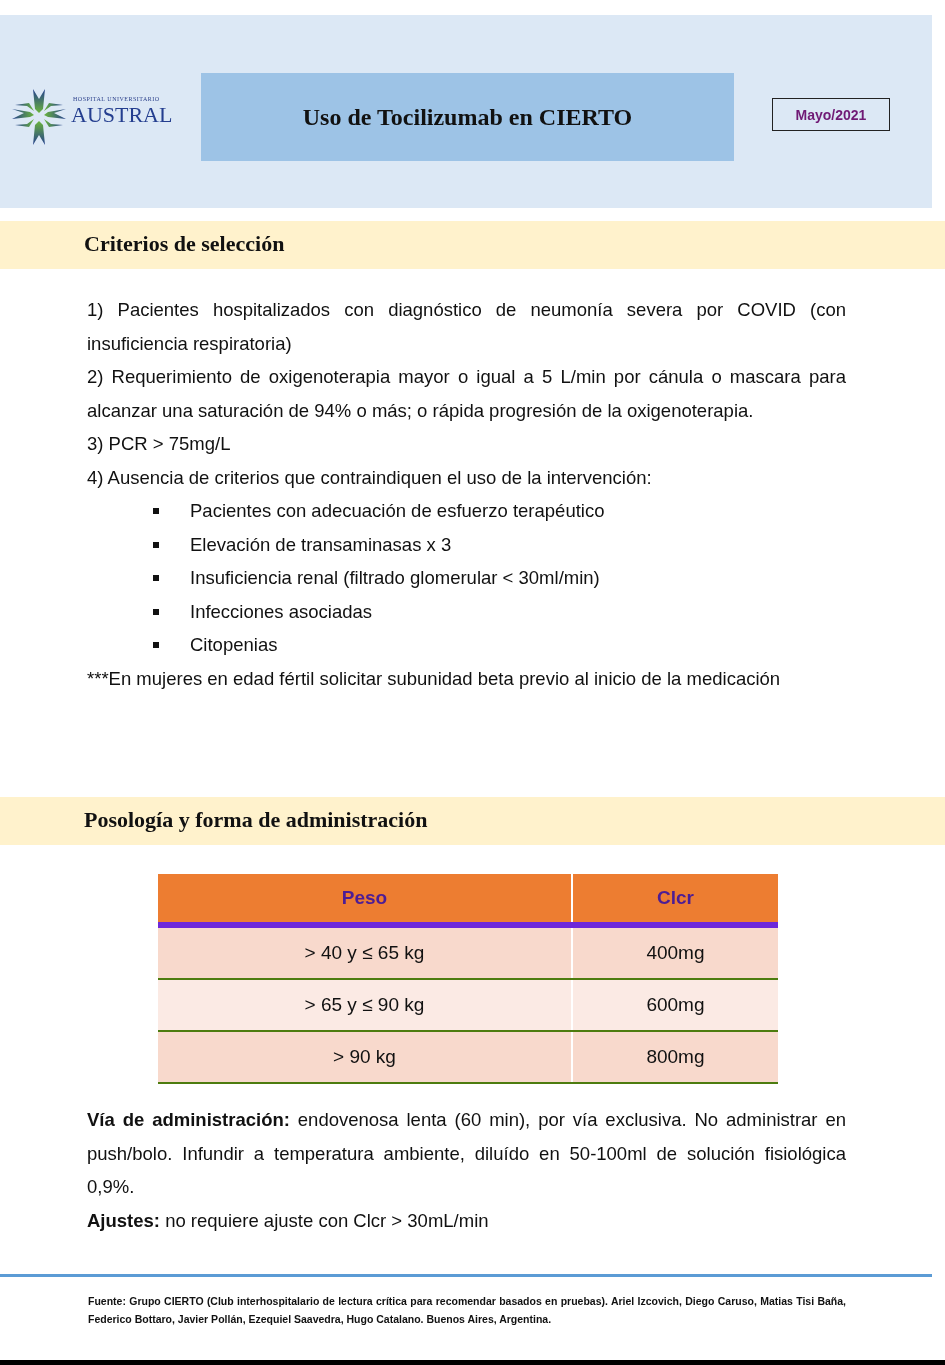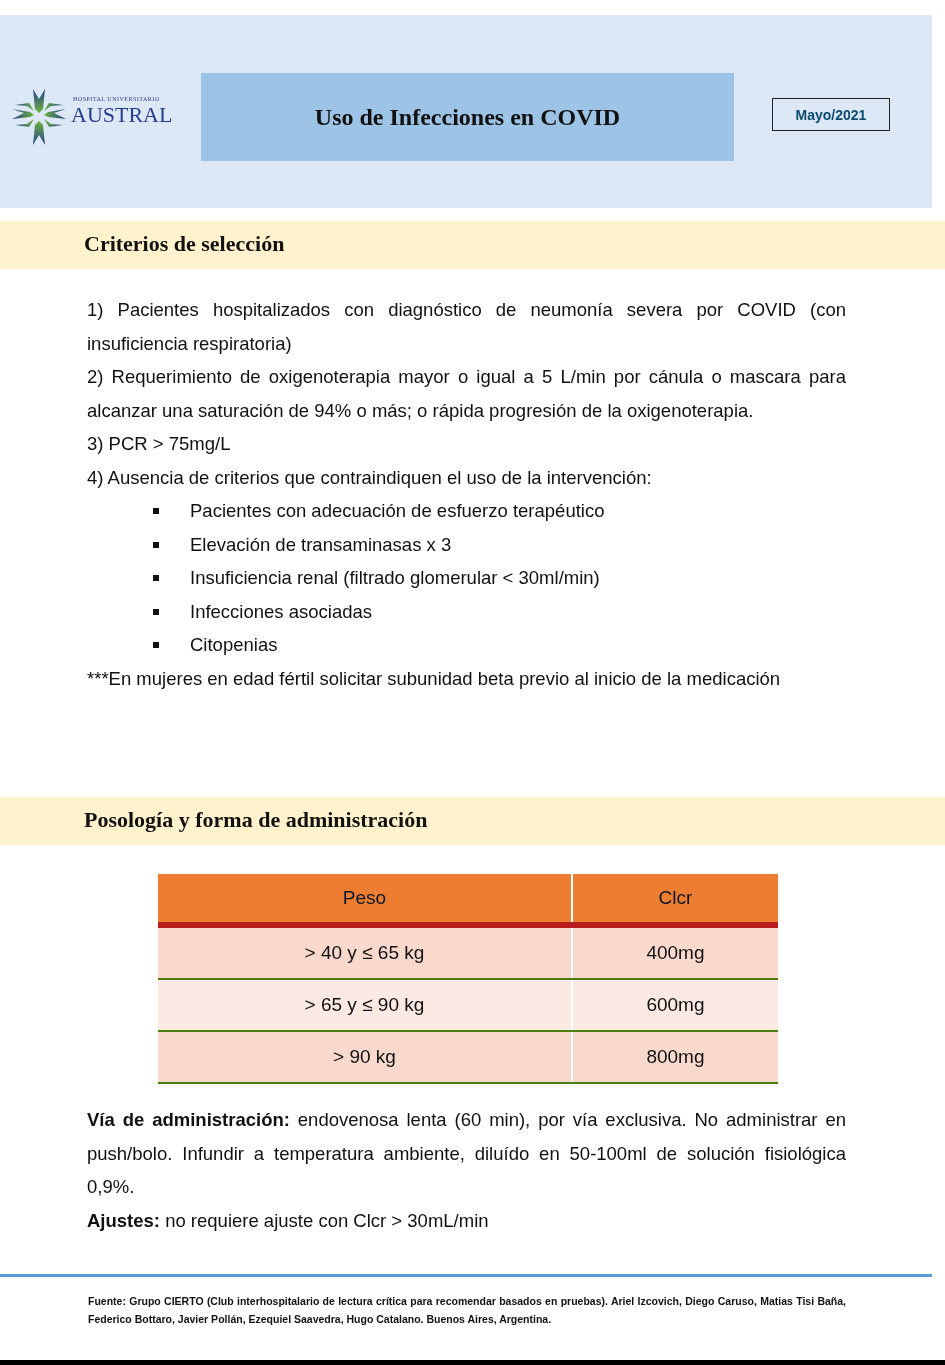--- a/index.html
+++ b/index.html
@@ -25,21 +25,21 @@
       position: absolute; left: 201px; top: 58px; width: 533px; height: 88px;
       background: #9dc3e6; display: flex; align-items: center; justify-content: center;
     }
     .title-text {
       font-family: "Liberation Serif", serif; font-weight: bold; font-size: 24px; color: #111;
     }
     .date-box {
       position: absolute; left: 772px; top: 83px; width: 118px; height: 33px;
       border: 1.5px solid #222; box-sizing: border-box;
       display: flex; align-items: center; justify-content: center;
-      font-size: 14px; font-weight: bold; color: #0c4a6e;
+      font-size: 14px; font-weight: bold; color: #701a75;
     }
     .section-band {
       position: absolute; left: 0; width: 932px; height: 48px; background: #fff2cc; padding-left: 40px;
     }
     .section-title {
       position: absolute; left: 84px; top: 10px; font-family: "Liberation Serif", serif;
       font-weight: bold; font-size: 22px; color: #111;
     }
     .body-text {
       position: absolute; left: 87px; width: 759px; font-size: 18.5px; line-height: 33.5px;
@@ -49,22 +49,22 @@
     .bullets { margin: 0; padding: 0; list-style: none; }
     .bullets li { position: relative; padding-left: 103px; }
     .bullets li .sq {
       position: absolute; left: 66px; top: 14px; width: 6px; height: 6px; background: #111;
     }
     table.dose {
       position: absolute; left: 158px; top: 874px; width: 620px; border-collapse: collapse;
       font-size: 19px;
     }
     table.dose th {
-      background: #ed7d31; color: #0f172a; font-weight: normal; height: 46px;
-      border-right: 2px solid #fff; border-bottom: 6px solid #b91c1c;
+      background: #ed7d31; color: #4c1d95; font-weight: bold; height: 46px;
+      border-right: 2px solid #fff; border-bottom: 6px solid #6d28d9;
     }
     table.dose td {
       text-align: center; height: 48px; border-right: 2px solid #fff; border-bottom: 2px solid #4d7c0f;
       color: #111;
     }
     table.dose th:last-child, table.dose td:last-child { border-right: none; }
     table.dose tr.odd td { background: #f8d9cc; }
     table.dose tr.even td { background: #fbeae4; }
     .admin { top: 1103px; }
     .admin b { font-weight: bold; }
@@ -110,21 +110,21 @@
       <path d="M5 38 L17 37 L24 32 L19 40 Z" fill="url(#gh)"></path>
       <path d="M53 38 L41 37 L34 32 L39 40 Z" fill="url(#gh2)"></path>
       <path d="M5 18 L17 19 L24 24 L19 16 Z" fill="url(#gh)"></path>
       <path d="M53 18 L41 19 L34 24 L39 16 Z" fill="url(#gh2)"></path>
     </svg>
     <span class="logo-small">HOSPITAL UNIVERSITARIO</span>
     <span class="logo-name">AUSTRAL</span>
   </div>
 
   <div class="title-box">
-    <span class="title-text">Uso de Infecciones en COVID</span>
+    <span class="title-text">Uso de Tocilizumab en CIERTO</span>
   </div>
 
   <div class="date-box">Mayo/2021</div>
 </div>
 
 <div class="section-band" style="top:221px;">
   <span class="section-title">Criterios de selección</span>
 </div>
 
 <div class="body-text" style="top:293px;">

